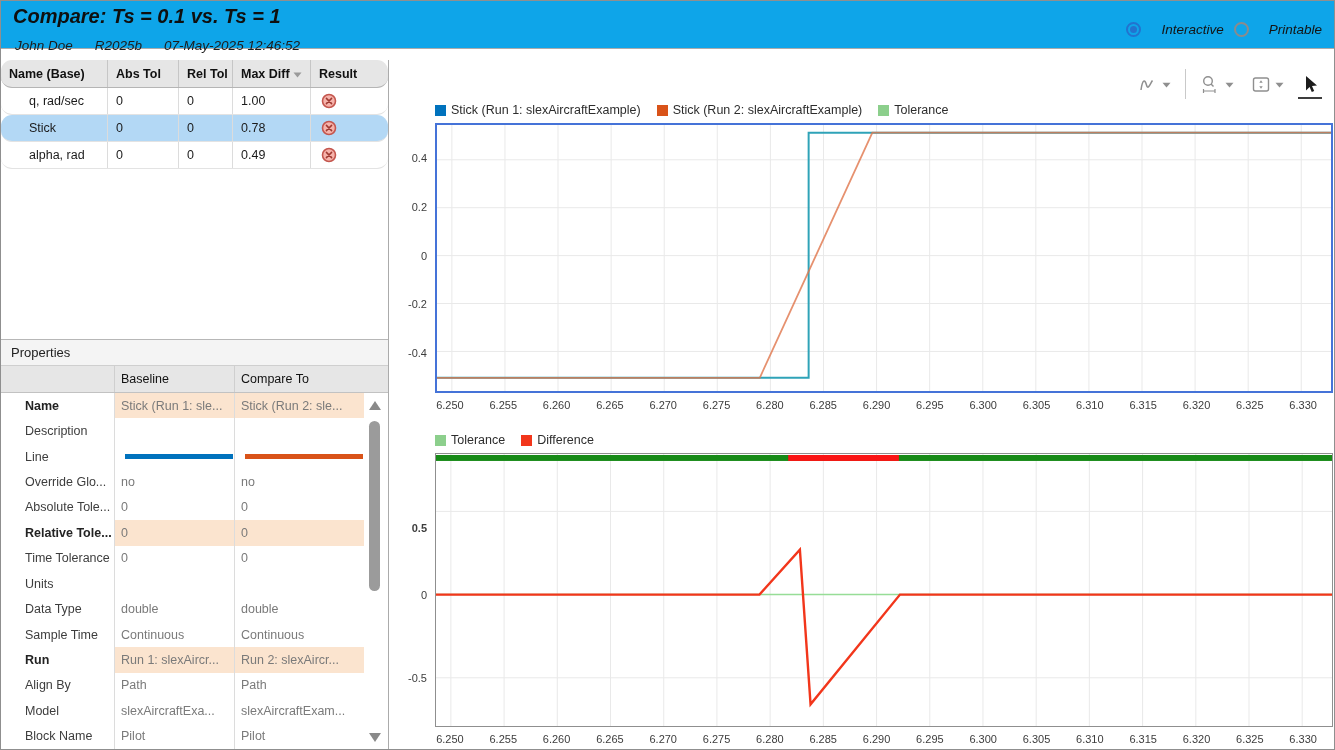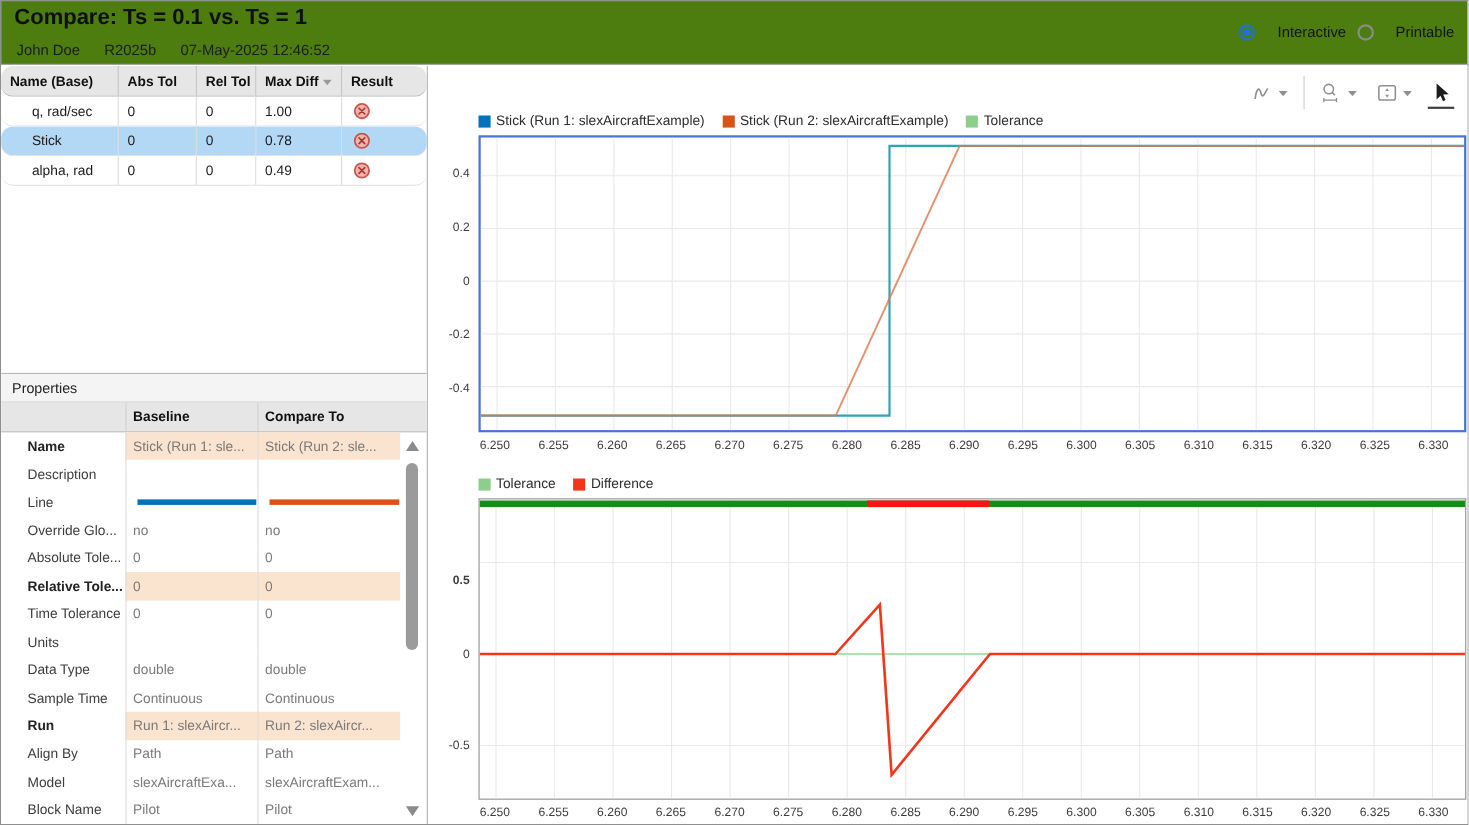--- a/index.html
+++ b/index.html
@@ -2,22 +2,22 @@
 <html><head>
 <meta charset="utf-8">
 <style>
   * { box-sizing: border-box; margin: 0; padding: 0; }
   html,body { background:#d8d8d8; }
   body { font-family: "Liberation Sans", "DejaVu Sans", sans-serif; }
   .page { position:relative; width:1335px; height:750px; background:#fff;
           border:1px solid #8f8f8f; overflow:hidden; }
 
   
-  .hdr { position:absolute; left:0; top:0; width:100%; height:58px;
-         border-bottom:1px solid #ababab; background:#4d7c0f; }
+  .hdr { position:absolute; left:0; top:0; width:100%; height:48px;
+         border-bottom:1px solid #ababab; background:#0ea5e9;font-style:italic; }
   .title { position:absolute; left:12px; top:4px; font-size:20px; font-weight:bold; color:#0f0f0f; }
   .subtitle { position:absolute; left:14px; top:37px; display:flex; gap:22px;
               font-size:13.5px; color:#1c1c1c; }
   .view-toggle { position:absolute; right:12px; top:21px; display:flex; gap:10px;
                  align-items:center; font-size:13.5px; color:#141414; }
   .radio-opt { display:flex; align-items:center; gap:20px; cursor:default; }
   .radio { width:15px; height:15px; border-radius:50%; display:inline-flex;
            align-items:center; justify-content:center; flex:none; }
   .radio.sel { border:2px solid #2273cf; }
   .radio.sel .dot { width:7px; height:7px; border-radius:50%; background:#2273cf; }
@@ -41,21 +41,21 @@
               border-right:1px solid #dcdcdc; overflow:hidden; white-space:nowrap; }
   .sig-cell:last-child { border-right:none; }
   .sig-cell.namec { padding-left:28px; }
   .sig-cell.resc { padding-left:10px; }
 
   .props-title { position:absolute; left:0; top:279px; width:387px; height:27px;
                  background:#f4f4f4; border-top:1px solid #b7b7b7; border-bottom:1px solid #cfcfcf;
                  font-size:13px; color:#222; display:flex; align-items:center; padding-left:10px; }
   .props-hrow { position:absolute; left:0; top:306px; width:387px; height:27px;
                 display:grid; grid-template-columns:113px 120px 130px; background:#e6e6e6;
-                border-bottom:1px solid #c2c2c2; font-size:12.5px; font-weight:bold; color:#111; }
+                border-bottom:1px solid #c2c2c2; font-size:12.5px; font-weight:normal; color:#111; }
   .props-hcell { display:flex; align-items:center; padding-left:6px; }
   .props-hcell.v { border-left:1px solid #cfcfcf; }
   .props-body { position:absolute; left:0; top:333px; width:363px; height:357px; overflow:hidden; }
   .prow { display:grid; grid-template-columns:113px 120px 130px; height:25.43px; font-size:12.5px; }
   .plabel { padding-left:24px; color:#3d3d3d; display:flex; align-items:center;
             white-space:nowrap; overflow:hidden; }
   .plabel.b { font-weight:bold; color:#232323; }
   .pval { padding-left:6px; color:#7a7a7a; display:flex; align-items:center;
           white-space:nowrap; overflow:hidden; border-left:1px solid #dcdcdc; }
   .pval.peach { background:#fbe4cf; }

